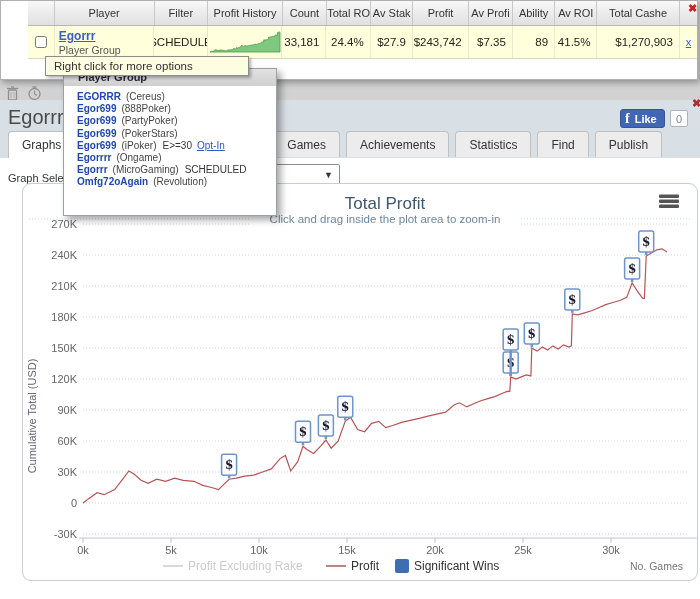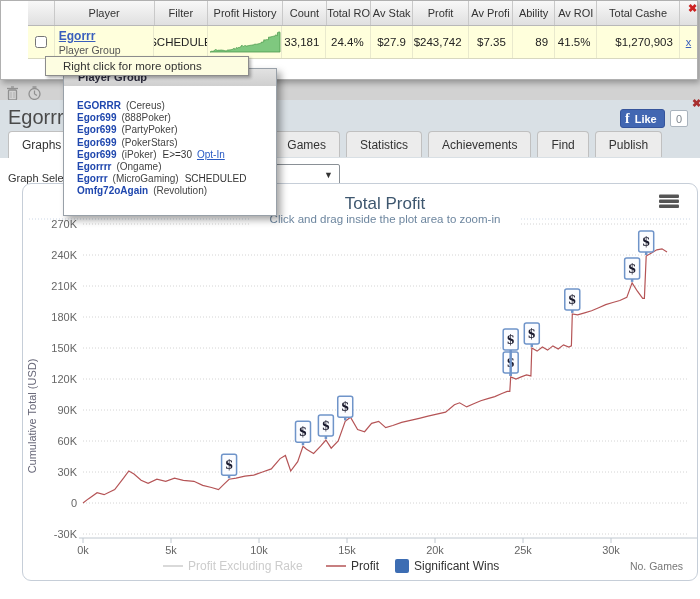--- a/index.html
+++ b/index.html
@@ -26,28 +26,28 @@
   .player-sub { color:#555; font-size:10.5px; margin-top:1px; }
   .x-link { color:#3a5fbd; font-size:11px; text-decoration:underline; }
   input[type=checkbox]{ width:12px; height:12px; }
 
   #table-icons { position:absolute; left:6px; top:86px; display:flex; gap:8px; }
   #table-icons svg { display:block; }
 
   
   #tooltip { position:absolute; left:45px; top:56px; width:204px; height:20px; background:#fdfde1;
     border:1px solid #8c8c8c; box-shadow:2px 2px 3px rgba(0,0,0,.3); font-size:11.5px; color:#333;
-    display:flex; align-items:center; padding-left:17px; z-index:60; white-space:nowrap; }
+    display:flex; align-items:center; padding-left:8px; z-index:60; white-space:nowrap; }
 
   
   #dropdown { position:absolute; left:63px; top:68px; width:214px; height:148px; background:#fff;
     border:1px solid #98a0a8; box-shadow:4px 4px 7px rgba(0,0,0,.35); z-index:50; }
   #dropdown-header { height:17px; background:linear-gradient(#e2e2e2,#cfcfcf); color:#2a2a3a;
     font-weight:bold; font-size:11px; padding-left:14px; line-height:17px; }
-  #dropdown-list { padding:14px 0 0 13px; }
+  #dropdown-list { padding:5px 0 0 13px; }
   .dd-item { font-size:10px; line-height:12.2px; white-space:nowrap; }
   .dd-name { color:#1f47ae; font-weight:bold; }
   .dd-site { color:#444; margin-left:5px; }
   .dd-extra { color:#333; margin-left:6px; }
   .dd-link { color:#2a5bc4; text-decoration:underline; margin-left:5px; }
 
   
   #page-section { position:absolute; left:0; top:100px; width:700px; height:499px; background:#fff; }
   #band { position:absolute; left:0; top:0; width:700px; height:58px; background:#d9e0e5; }
   #page-title { position:absolute; left:8px; top:6px; font-size:20px; color:#4a4a4a; white-space:nowrap; }
@@ -155,22 +155,22 @@
       <span id="fb-f">f</span>
       <span>Like</span>
     </div>
     <div id="fb-count">0</div>
     <span class="close-x" id="close-section">✖</span>
 
     <div id="tabs">
         <div class="tab active">Graphs</div>
         <div class="tab-spacer"></div>
         <div class="tab">Games</div>
+        <div class="tab">Achievements</div>
         <div class="tab">Statistics</div>
-        <div class="tab">Achievements</div>
         <div class="tab">Find</div>
         <div class="tab">Publish</div>
       </div>
 
     <div id="graph-select-row">
       <span id="graph-select-label">Graph Selection:</span>
       <div id="graph-select">
         <span class="arrow">▼</span>
       </div>
     </div>

